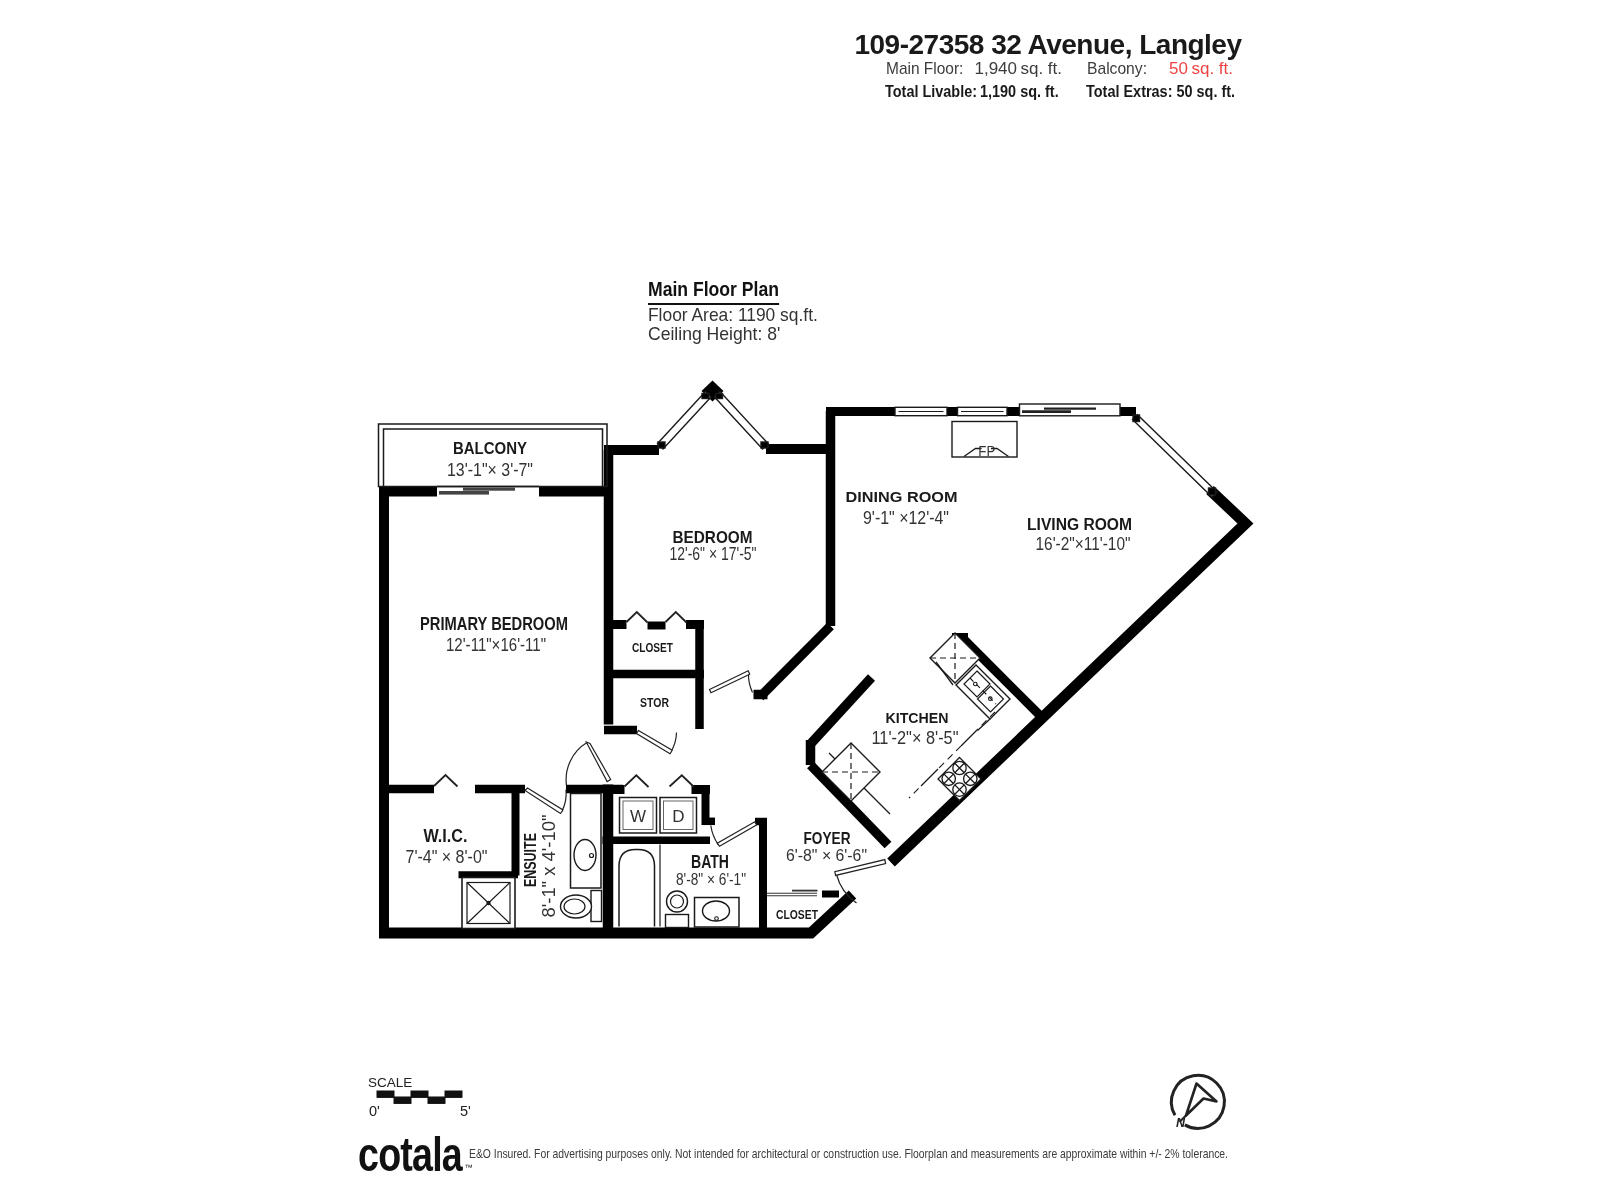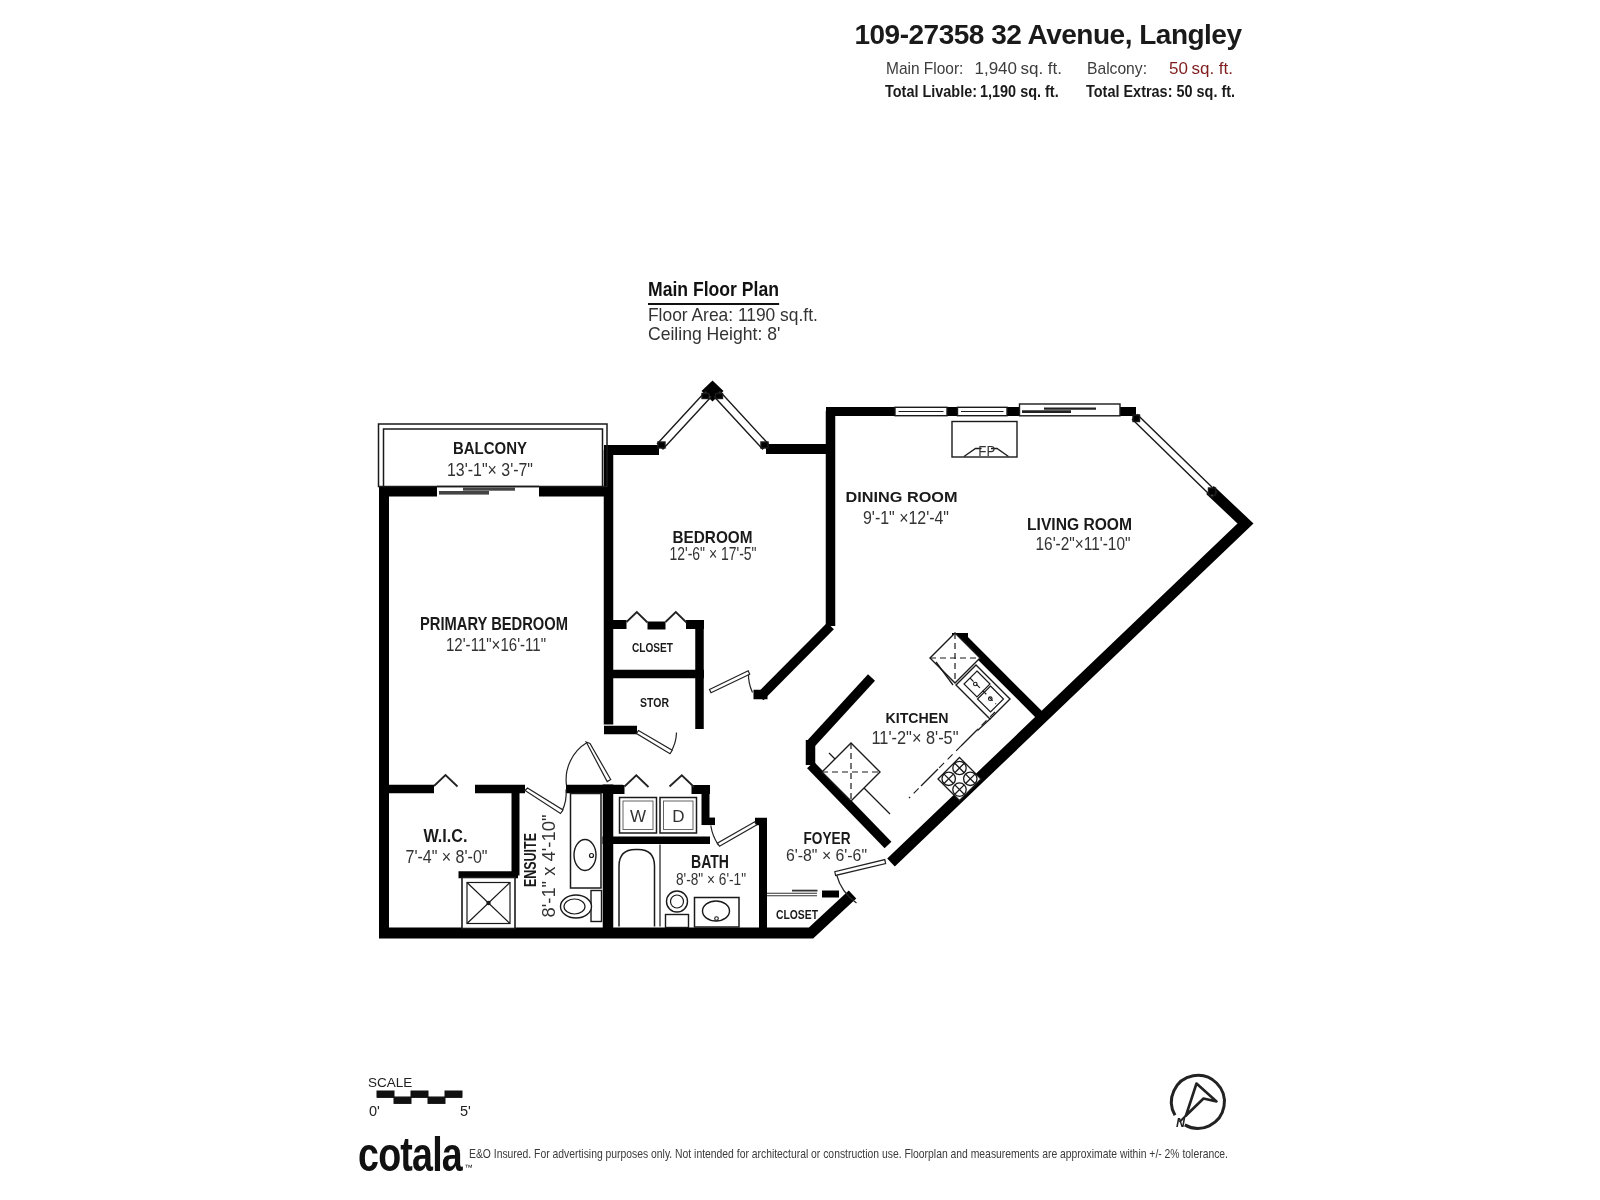--- a/index.html
+++ b/index.html
@@ -2,26 +2,26 @@
 <html><head>
 <meta charset="utf-8">
 <style>
   html,body{margin:0;padding:0;background:#ffffff;}
   body{width:1600px;height:1200px;position:relative;font-family:"Liberation Sans",sans-serif;}
   .abs{position:absolute;white-space:nowrap;}
 </style>
 </head>
 <body>
 
-<div class="abs" style="left:1048px;top:19px;width:800px;margin-left:-400px;text-align:center;font-size:28px;font-weight:bold;color:#1a1a1a;letter-spacing:-0.5px;">109-27358 32 Avenue, Langley</div>
+<div class="abs" style="left:1048px;top:29px;width:800px;margin-left:-400px;text-align:center;font-size:28px;font-weight:bold;color:#1a1a1a;letter-spacing:-0.5px;">109-27358 32 Avenue, Langley</div>
 
 <div class="abs" style="left:886px;top:59px;font-size:17px;color:#3c3c3c;transform:scaleX(0.91);transform-origin:left top;">Main Floor:</div>
 <div class="abs" style="left:952px;top:59px;width:110px;text-align:right;font-size:17px;color:#3c3c3c;">1,940 sq. ft.</div>
 <div class="abs" style="left:1087px;top:59px;font-size:17px;color:#3c3c3c;transform:scaleX(0.92);transform-origin:left top;">Balcony:</div>
-<div class="abs" style="left:1123px;top:59px;width:110px;text-align:right;font-size:17px;color:#7f1d1d;">50 sq. ft.</div>
+<div class="abs" style="left:1123px;top:59px;width:110px;text-align:right;font-size:17px;color:#ef4444;">50 sq. ft.</div>
 
 <div class="abs" style="left:885px;top:82px;font-size:17px;font-weight:bold;color:#1a1a1a;transform:scaleX(0.85);transform-origin:left top;">Total Livable: 1,190 sq. ft.</div>
 <div class="abs" style="left:1086px;top:82px;font-size:17px;font-weight:bold;color:#1a1a1a;transform:scaleX(0.85);transform-origin:left top;">Total Extras: 50 sq. ft.</div>
 
 <div class="abs" style="left:648px;top:278px;font-size:20px;font-weight:bold;color:#111;border-bottom:2px solid #111;padding-bottom:2px;transform:scaleX(0.88);transform-origin:left top;">Main Floor Plan</div>
 <div class="abs" style="left:648px;top:304px;font-size:18.5px;color:#333;transform:scaleX(0.94);transform-origin:left top;">Floor Area: 1190 sq.ft.</div>
 <div class="abs" style="left:648px;top:323px;font-size:18.5px;color:#333;transform:scaleX(0.95);transform-origin:left top;">Ceiling Height: 8'</div>
 <svg class="abs" style="left:0;top:0;" width="1600" height="1200" viewBox="0 0 1600 1200" fill="none">
 <g stroke="#000" fill="none">
 

